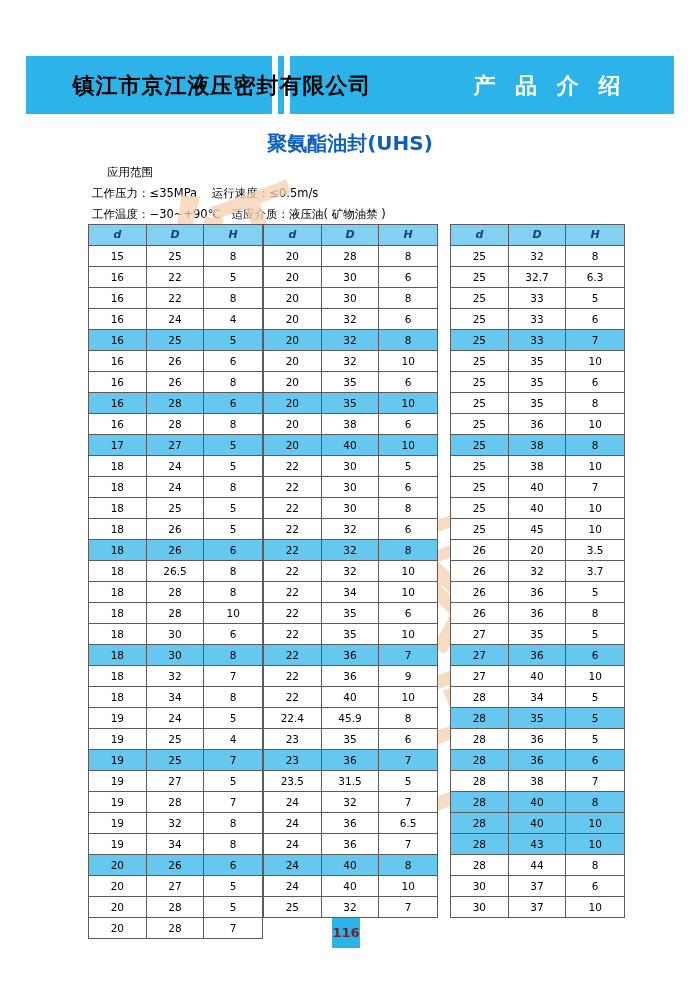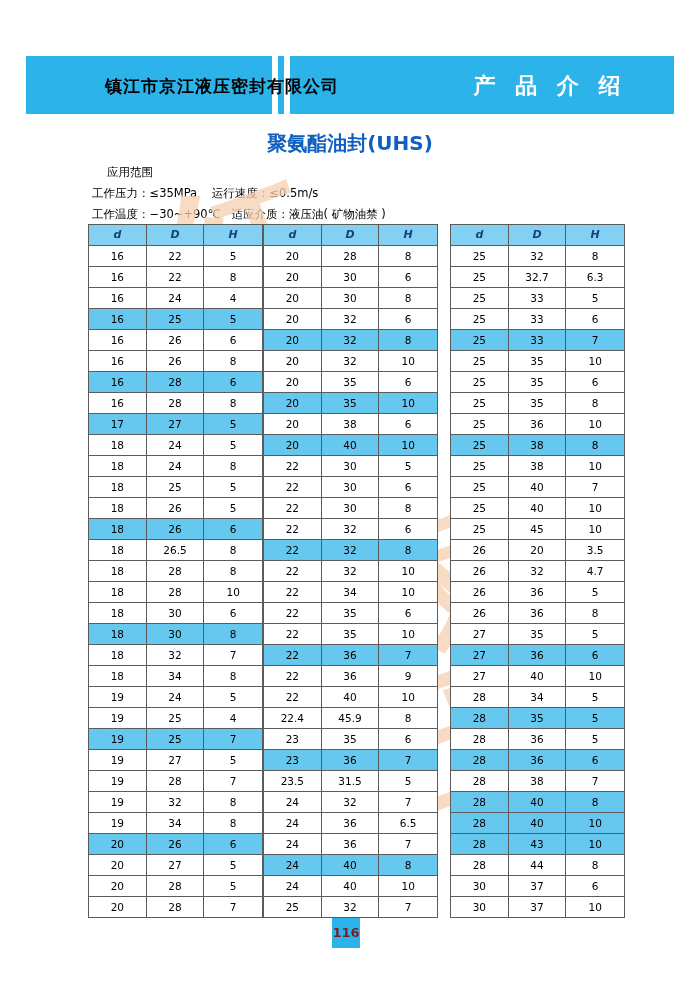--- a/index.html
+++ b/index.html
@@ -24,21 +24,21 @@
     height: 58px;
     background: #2bb3ea;
   }
   .header-company {
     position: absolute;
     left: 52px;
     top: 72px;
     width: 340px;
     height: 28px;
     color: #000000;
-    font-size: 17px;
+    font-size: 22px;
     font-weight: bold;
     letter-spacing: 1px;
     line-height: 28px;
     text-align: center;
     font-family: "DejaVu Sans", sans-serif;
   }
   .header-divider {
     position: absolute;
     left: 272px;
     top: 56px;
@@ -213,20 +213,25 @@
       </colgroup>
     <thead>
         <tr>
       <th>d</th>
       <th>D</th>
       <th>H</th>
     </tr>
       </thead>
     <tbody>
         <tr>
+          <td>15</td>
+          <td>25</td>
+          <td>8</td>
+        </tr>
+        <tr>
           <td>16</td>
           <td>22</td>
           <td>5</td>
         </tr>
         <tr>
           <td>16</td>
           <td>22</td>
           <td>8</td>
         </tr>
         <tr>
@@ -644,21 +649,21 @@
           <td>10</td>
         </tr>
         <tr>
           <td>26</td>
           <td>20</td>
           <td>3.5</td>
         </tr>
         <tr>
           <td>26</td>
           <td>32</td>
-          <td>4.7</td>
+          <td>3.7</td>
         </tr>
         <tr>
           <td>26</td>
           <td>36</td>
           <td>5</td>
         </tr>
         <tr>
           <td>26</td>
           <td>36</td>
           <td>8</td>

